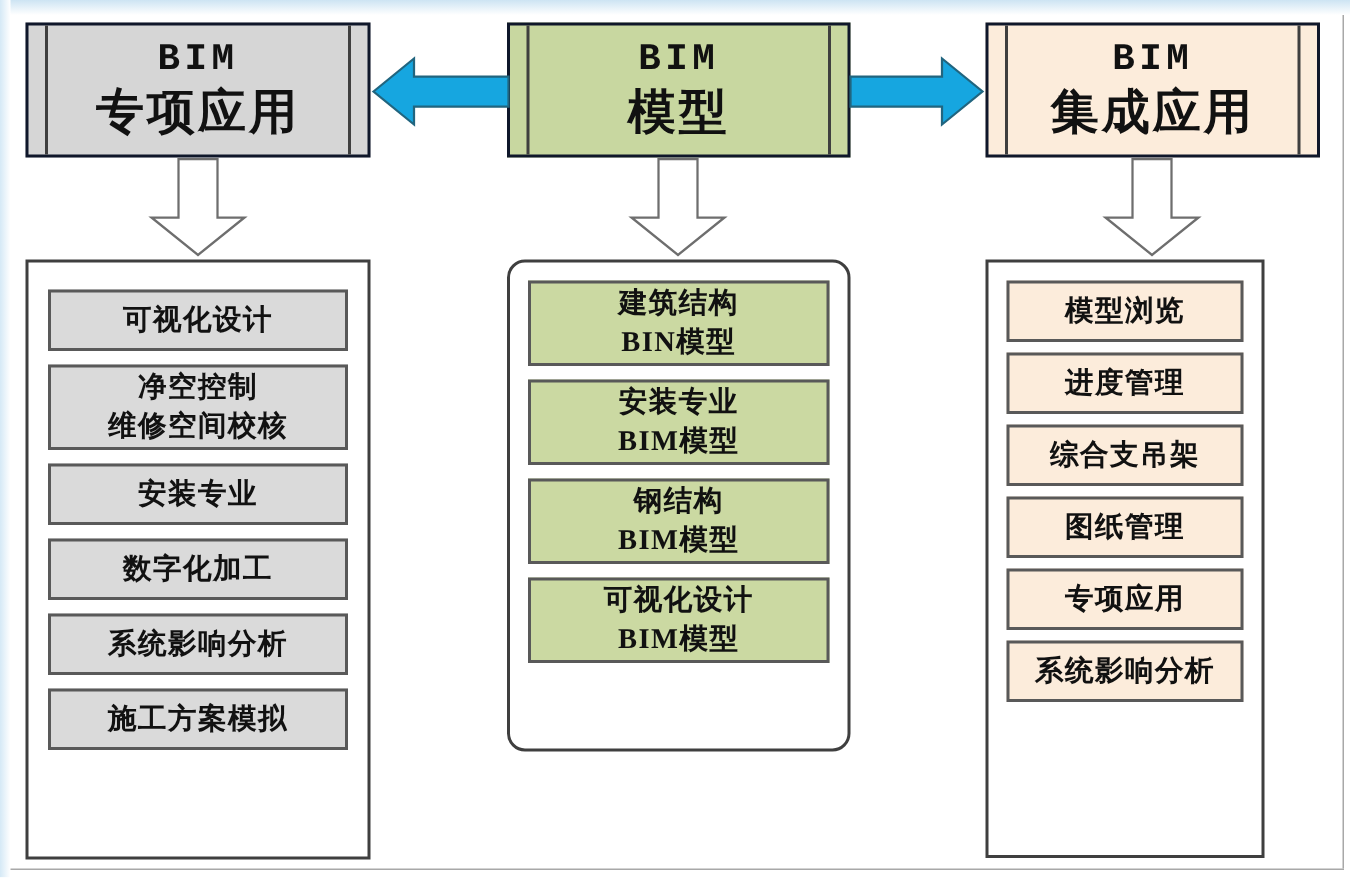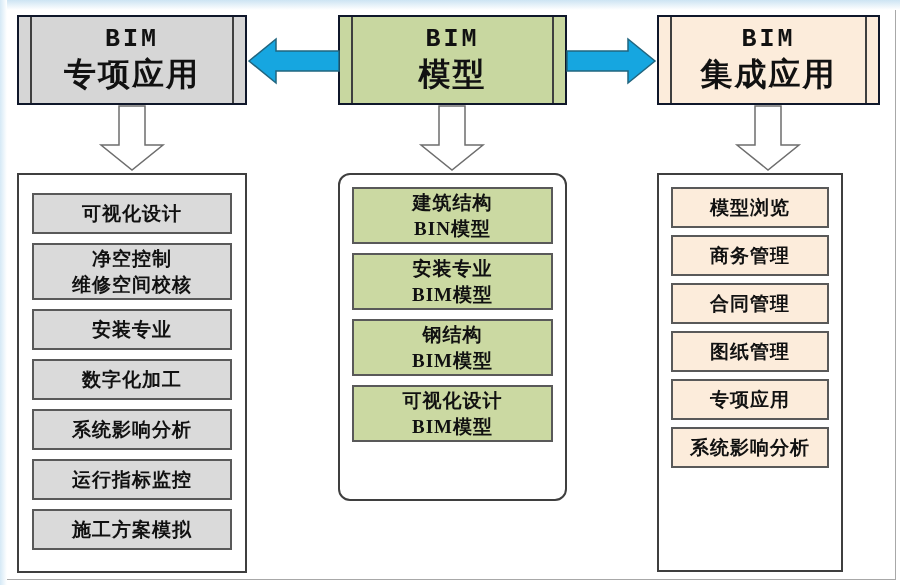--- a/index.html
+++ b/index.html
@@ -94,37 +94,36 @@
     <polygon points="755,106 781,106 781,145 799,145 768,170 737,145 755,145" fill="#ffffff" stroke="#6e6e6e" stroke-width="1.5"></polygon>
   </svg>
 
   <div class="container" id="cont-left">
     <div class="item gray h1">可视化设计</div>
     <div class="item gray h2">净空控制
 维修空间校核</div>
     <div class="item gray h1">安装专业</div>
     <div class="item gray h1">数字化加工</div>
     <div class="item gray h1">系统影响分析</div>
-    <div class="item gray h1">运行指标监控</div>
     <div class="item gray h1">施工方案模拟</div>
   </div>
 
   <div class="container" id="cont-center">
     <div class="item green h2">建筑结构
 BIN模型</div>
     <div class="item green h2">安装专业
 BIM模型</div>
     <div class="item green h2">钢结构
 BIM模型</div>
     <div class="item green h2">可视化设计
 BIM模型</div>
   </div>
 
   <div class="container" id="cont-right">
     <div class="item peach h1">模型浏览</div>
-    <div class="item peach h1">商务管理</div>
-    <div class="item peach h1">合同管理</div>
+    <div class="item peach h1">进度管理</div>
+    <div class="item peach h1">综合支吊架</div>
     <div class="item peach h1">图纸管理</div>
     <div class="item peach h1">专项应用</div>
     <div class="item peach h1">系统影响分析</div>
   </div>
 
 </div>
 
 </body></html>

